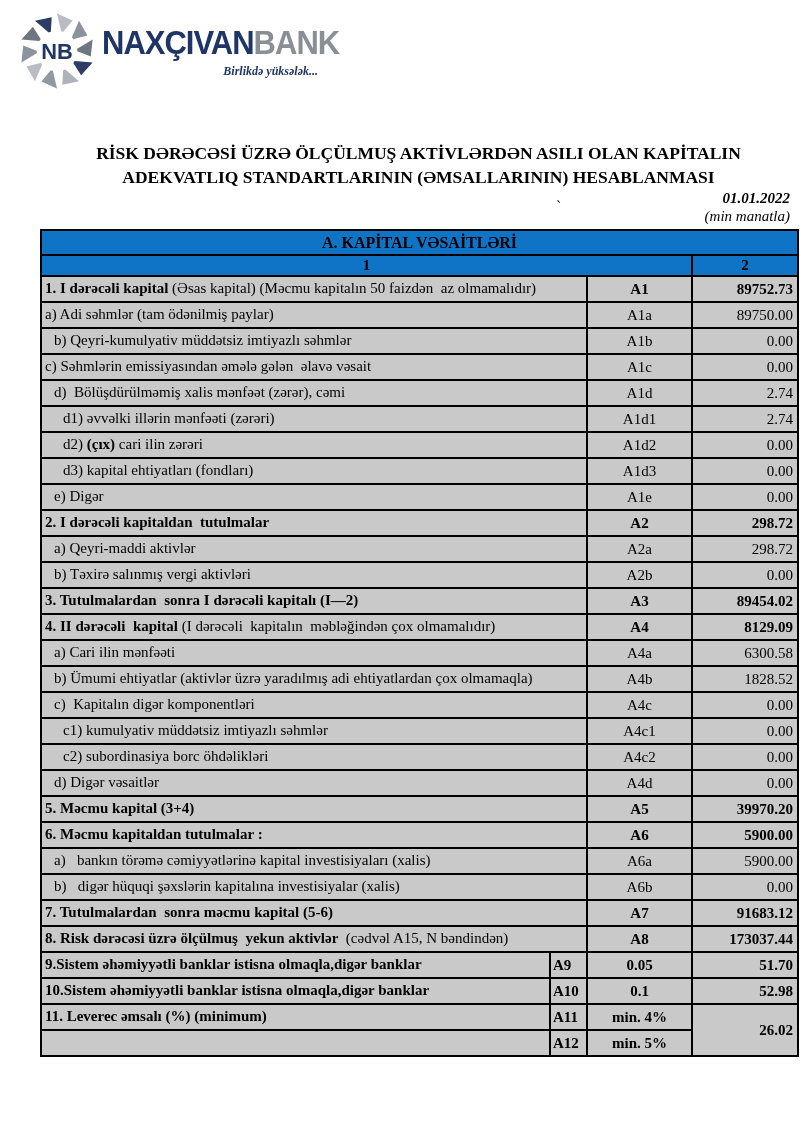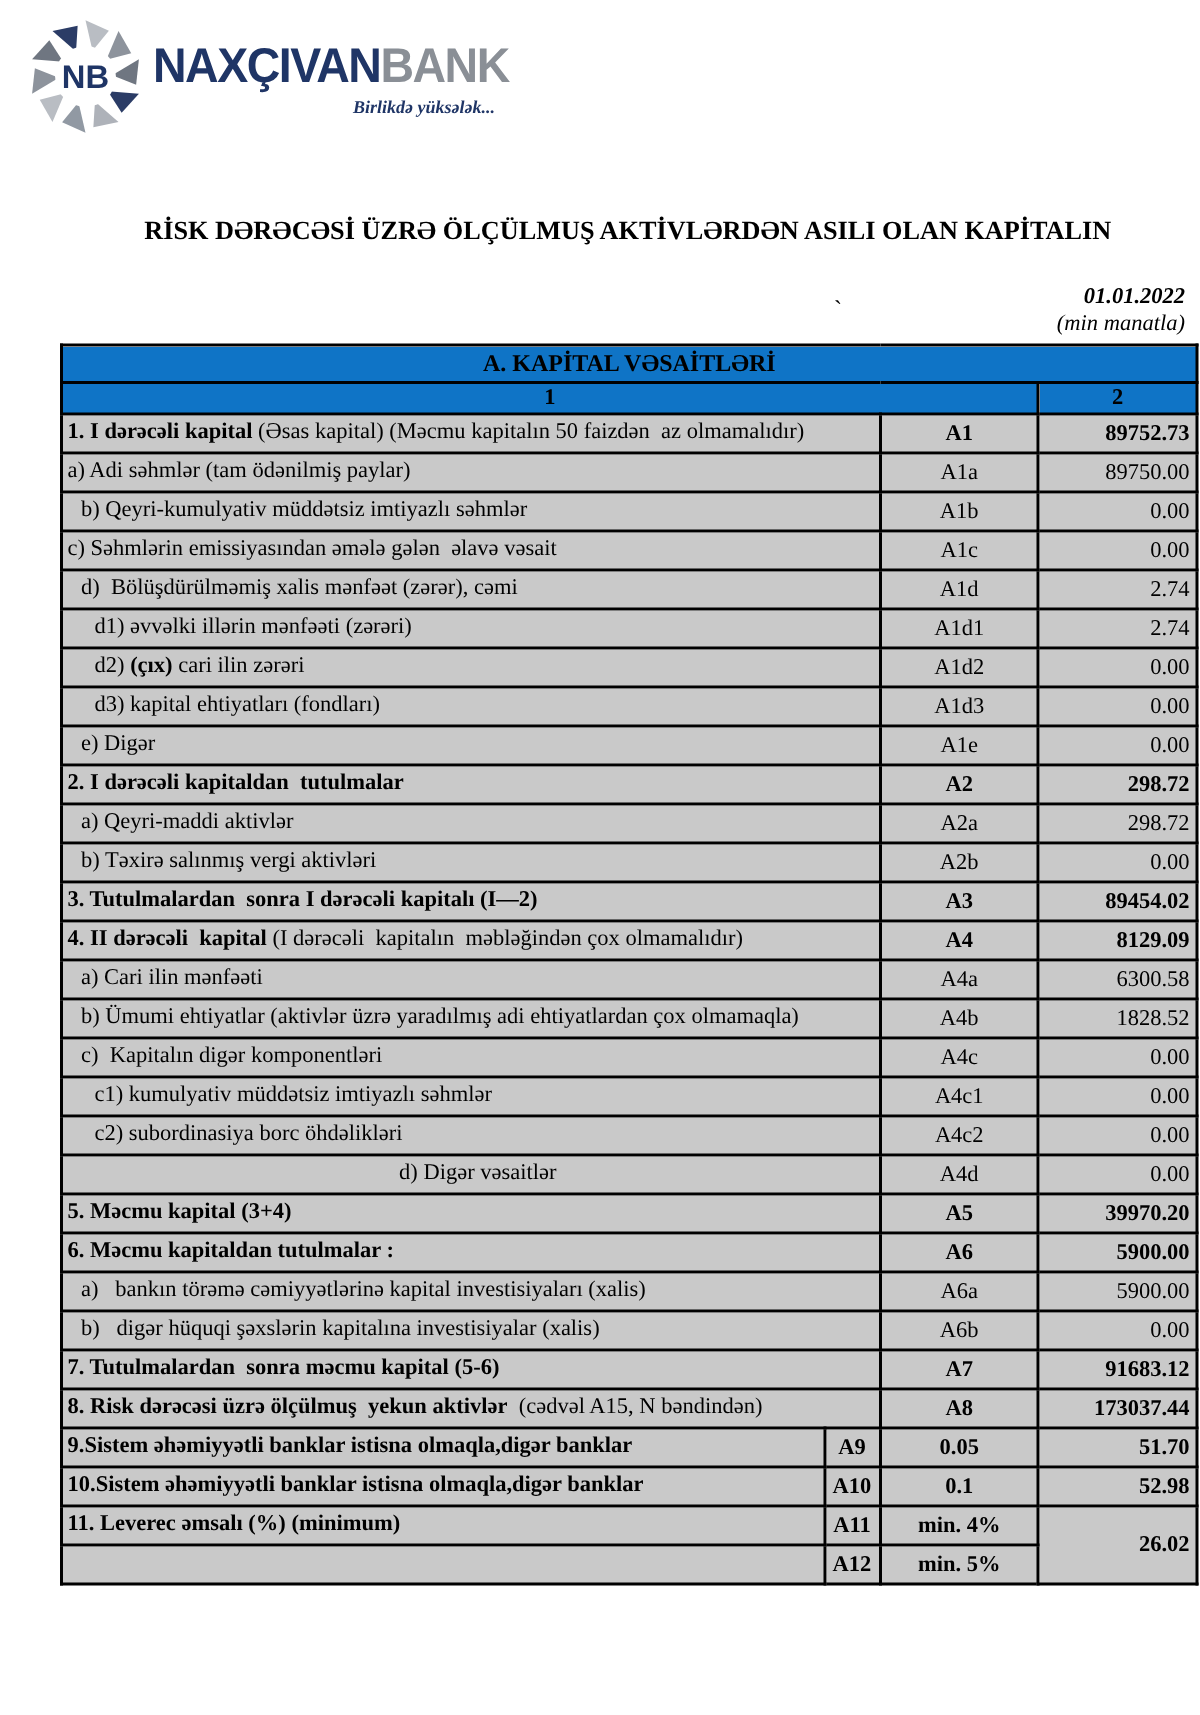--- a/index.html
+++ b/index.html
@@ -13,21 +13,21 @@
 
   
   .logo-block { position:absolute; top:12px; left:18px; width:300px; height:80px; }
   .logo-icon { position:absolute; top:0; left:0; width:78px; height:78px; }
   .logo-text { position:absolute; left:84px; top:14px; width:216px;
     font-family:"Liberation Sans", sans-serif; font-weight:bold;
     font-size:31px; letter-spacing:-1px; white-space:nowrap;
     transform:scaleY(1.05); }
   .logo-name-primary { color:var(--navy,#1f3566); }
   .logo-name-secondary { color:var(--brand-gray,#8a8f96); }
-  .logo-tagline { position:absolute; left:96px; top:52px; width:216px;
+  .logo-tagline { position:absolute; left:84px; top:52px; width:216px;
     text-align:right; font-family:"Liberation Serif", serif;
     font-style:italic; font-weight:bold; font-size:12px;
     color:var(--navy,#1f3566); }
 
   
   .titles { position:absolute; top:141px; left:40px; width:757px;
     text-align:center; font-weight:bold; font-size:17.5px; line-height:24px; }
   .date-line { position:absolute; top:190px; left:40px; width:750px;
     text-align:right; font-style:italic; font-weight:bold; font-size:15px; }
   .unit-line { position:absolute; top:208px; left:40px; width:750px;
@@ -38,21 +38,21 @@
   .tbl-wrap { position:absolute; top:229px; left:40px; width:699px; }
   table { border-collapse:collapse; table-layout:fixed; width:757px; }
   td { border:2px solid #000; background:var(--row-gray,#c9c9c9);
        font-size:15px; height:26px; padding:1px 3px; overflow:hidden; }
   td.band { background:var(--blue,#0f74c6); text-align:center;
        font-weight:bold; font-size:16px; height:25px; }
   td.colhead { background:var(--blue,#0f74c6); text-align:center;
        font-weight:bold; font-size:15px; height:20px; }
   td.lbl  { text-align:left; white-space:pre-wrap; line-height:1.05; }
   td.code { text-align:center; }
-  td.code-narrow { text-align:center; padding-left:2px; }
+  td.code-narrow { text-align:left; padding-left:2px; }
   td.mid  { text-align:center; }
   td.val  { text-align:right; padding-right:4px; }
   .b { font-weight:bold; }
 </style>
 </head>
 <body>
 
 <div class="page">
 
   <div class="logo-block">
@@ -73,20 +73,21 @@
       <text x="50" y="60" text-anchor="middle" font-family="Liberation Sans, sans-serif" font-weight="bold" font-size="28" fill="#1f3566">NB</text>
     </svg>
     <div class="logo-text">
       <span class="logo-name-primary">NAXÇIVAN</span><span class="logo-name-secondary">BANK</span>
     </div>
     <div class="logo-tagline">Birlikdə yüksələk...</div>
   </div>
 
   <div class="titles">
     <div>RİSK DƏRƏCƏSİ ÜZRƏ ÖLÇÜLMUŞ AKTİVLƏRDƏN ASILI OLAN KAPİTALIN</div>
+    <div>ADEKVATLIQ STANDARTLARININ (ƏMSALLARININ) HESABLANMASI</div>
   </div>
   <div class="date-line">01.01.2022</div>
   <div class="unit-line">(min manatla)</div>
   <div class="stray-mark">`</div>
 
   <div class="tbl-wrap">
     <table>
       <colgroup>
         <col style="width:509px">
           <col style="width:37px">
@@ -191,21 +192,21 @@
             <td class="lbl" colspan="2" style="padding-left: 21px;"><span>c1) kumulyativ müddətsiz imtiyazlı səhmlər</span></td>
             <td class="code">A4c1</td>
             <td class="val">0.00</td>
           </tr>
           <tr>
             <td class="lbl" colspan="2" style="padding-left: 21px;"><span>c2) subordinasiya borc öhdəlikləri</span></td>
             <td class="code">A4c2</td>
             <td class="val">0.00</td>
           </tr>
           <tr>
-            <td class="lbl" colspan="2" style="padding-left: 12px; text-align: center;"><span>d) Digər vəsaitlər</span></td>
+            <td class="lbl" colspan="2" style="padding-left: 12px;"><span>d) Digər vəsaitlər</span></td>
             <td class="code">A4d</td>
             <td class="val">0.00</td>
           </tr>
           <tr>
             <td class="lbl" colspan="2" style="padding-left: 3px;"><span class="b">5. Məcmu kapital (3+4)</span></td>
             <td class="code b">A5</td>
             <td class="val b">39970.20</td>
           </tr>
           <tr>
             <td class="lbl" colspan="2" style="padding-left: 3px;"><span class="b">6. Məcmu kapitaldan tutulmalar :</span></td>

